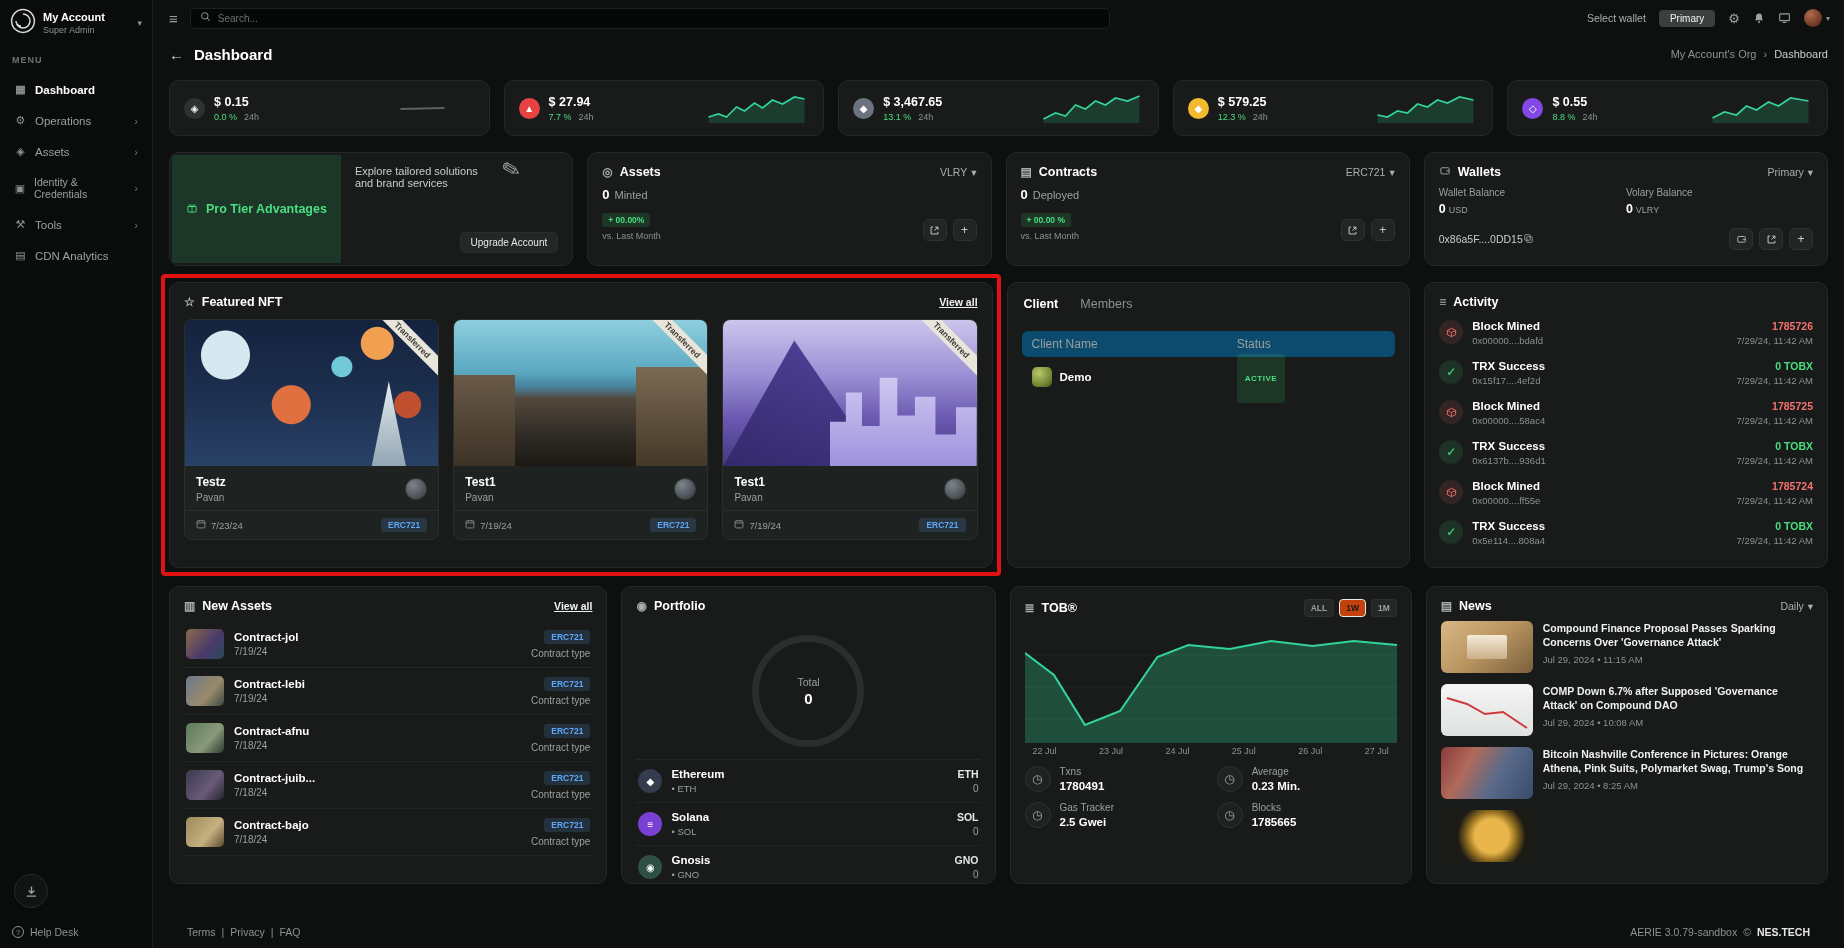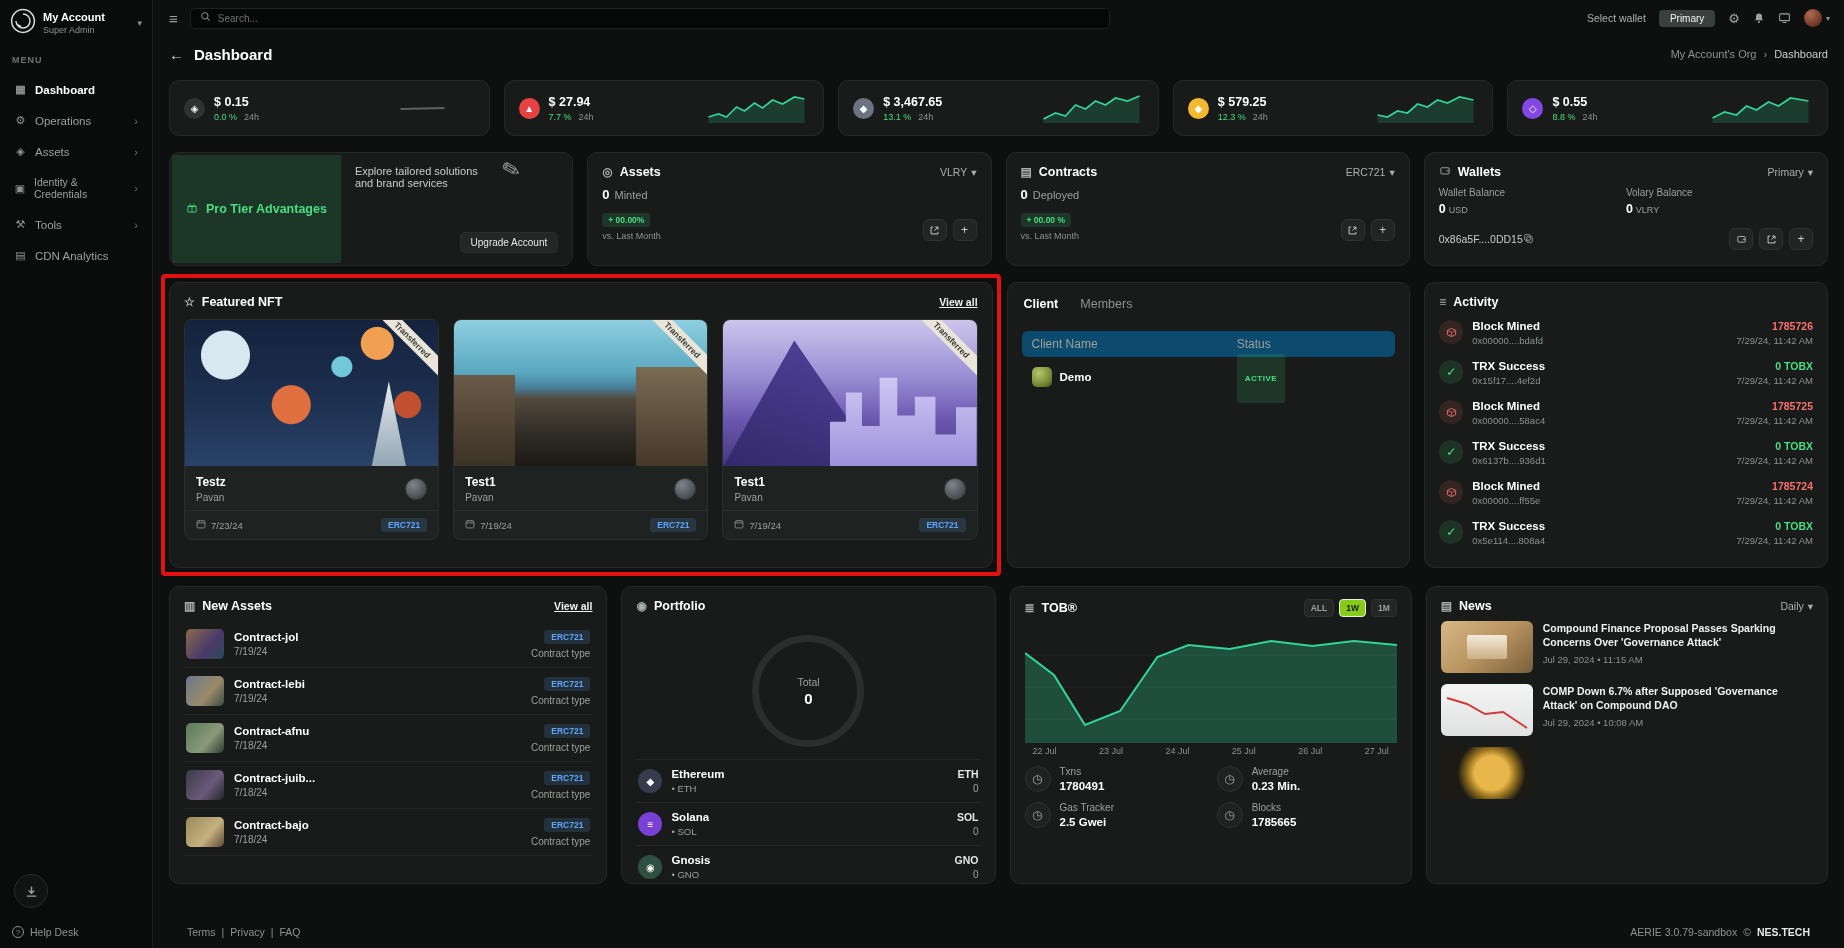--- a/index.html
+++ b/index.html
@@ -221,21 +221,21 @@
   .pf-name { font-size:11.5px; font-weight:bold; color:#fff; }
   .pf-sym { font-size:9.5px; color:#9aa19c; margin-top:3px; }
   .pf-right { text-align:right; }
   .pf-ticker { font-size:10.5px; font-weight:bold; color:#e6e8e7; }
   .pf-val { font-size:10px; color:#9aa19c; margin-top:3px; }
 
   
   .range-group { display:flex; gap:5px; }
   .range-btn { background:#232725; border:1px solid #2e3230; color:#9aa19c; font-size:8.5px; font-weight:bold;
     border-radius:4px; padding:3px 6px; cursor:pointer; font-family:"Liberation Sans", sans-serif; }
-  .range-btn.active { background:#84cc16; color:#17191a; border-color:#e9ebe9;text-align:right; }
+  .range-btn.active { background:#c2410c; color:#17191a; border-color:#e9ebe9;text-align:right; }
   .tob-chart { width:100%; height:118px; display:block; margin-top:4px; }
   .x-labels { display:flex; justify-content:space-between; color:#8b9390; font-size:9px; padding:3px 8px 10px; }
   .tob-stats { display:grid; grid-template-columns:1fr 1fr; gap:10px 12px; }
   .tob-stat { display:flex; align-items:center; gap:9px; }
   .clock-ic { width:26px; height:26px; border-radius:50%; border:1px solid #2e3230; background:#1e2220;
     display:flex; align-items:center; justify-content:center; color:#9aa19c; font-size:12px; flex-shrink:0; }
   .ts-label { font-size:10px; color:#9aa19c; }
   .ts-value { font-size:11.5px; font-weight:bold; color:#fff; margin-top:3px; }
 
   
@@ -977,20 +977,27 @@
           <div class="news-item">
             <span class="news-thumb nt2"><svg width="92" height="52" viewBox="0 0 92 52">
                   <path d="M6,14 L26,20 L44,30 L62,28 L86,44" fill="none" stroke="#d03a3a" stroke-width="2"></path>
                 </svg></span>
             <span class="news-main">
                 <span class="news-headline" style="display:block">COMP Down 6.7% after Supposed 'Governance Attack' on Compound DAO</span>
                 <span class="news-meta" style="display:block">Jul 29, 2024  •  10:08 AM</span>
               </span>
           </div>
           <div class="news-item">
+            <span class="news-thumb nt3"></span>
+            <span class="news-main">
+                <span class="news-headline" style="display:block">Bitcoin Nashville Conference in Pictures: Orange Athena, Pink Suits, Polymarket Swag, Trump's Song</span>
+                <span class="news-meta" style="display:block">Jul 29, 2024  •  8:25 AM</span>
+              </span>
+          </div>
+          <div class="news-item">
             <span class="news-thumb nt4"></span>
           </div>
         </section>
       </div>
 
       <div class="footer">
         <span class="f-links">
           <span class="f-link">Terms</span>
           <span>|</span>
           <span class="f-link">Privacy</span>

